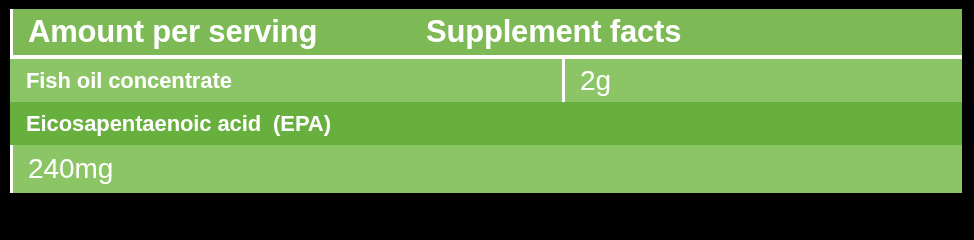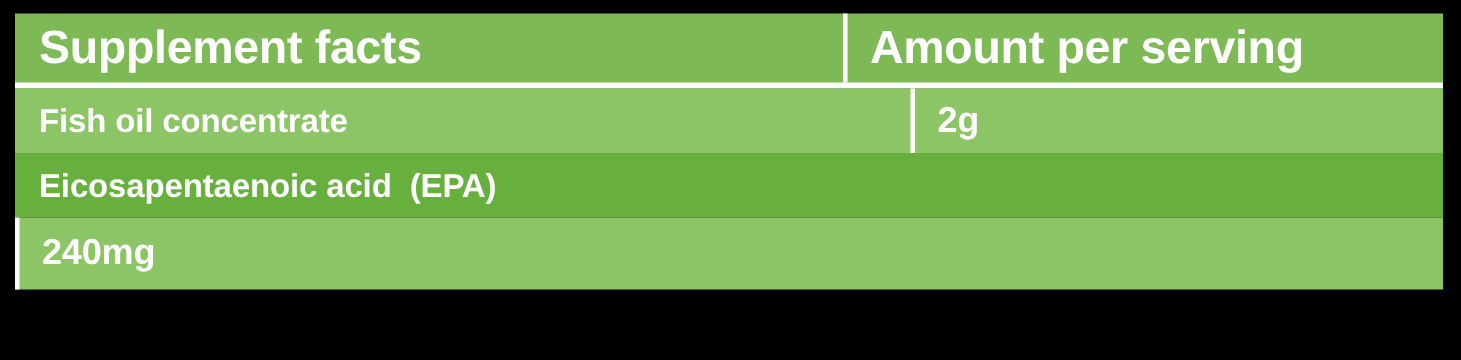--- a/index.html
+++ b/index.html
@@ -64,48 +64,47 @@
   .header-row .cell {
     font-size: 31px;
     font-weight: bold;
     letter-spacing: -0.2px;
   }
 
   
   .data-row {
     height: 43px;
     flex: 0 0 43px;
-    gap: 45px;
   }
   .data-row .cell-label {
     font-size: 22px;
     font-weight: bold;
     letter-spacing: -0.1px;
   }
   .data-row .cell-value {
-    font-size: 24px;
-    font-weight: bold;
+    font-size: 28px;
+    font-weight: normal;
     letter-spacing: -0.1px;
   }
 
   .shade-light { background: #8CC565; }
   .shade-dark  { background: #68B03E; justify-content: space-between; }
 
   .data-row:last-child {
     flex: 1 1 auto;
   }
 </style>
 </head>
 <body>
 
 <div id="supplement-facts-table">
 
   <div class="row header-row">
+    <div class="cell cell-value">Amount per serving</div>
     <div class="cell cell-label">Supplement facts</div>
-    <div class="cell cell-value">Amount per serving</div>
   </div>
 
   <div class="row data-row shade-light">
     <div class="cell cell-label">Fish oil concentrate</div>
     <div class="cell cell-value">2g</div>
   </div>
 
   <div class="row data-row shade-dark">
     <div class="cell cell-label">Eicosapentaenoic acid  (EPA)</div>
   </div>

